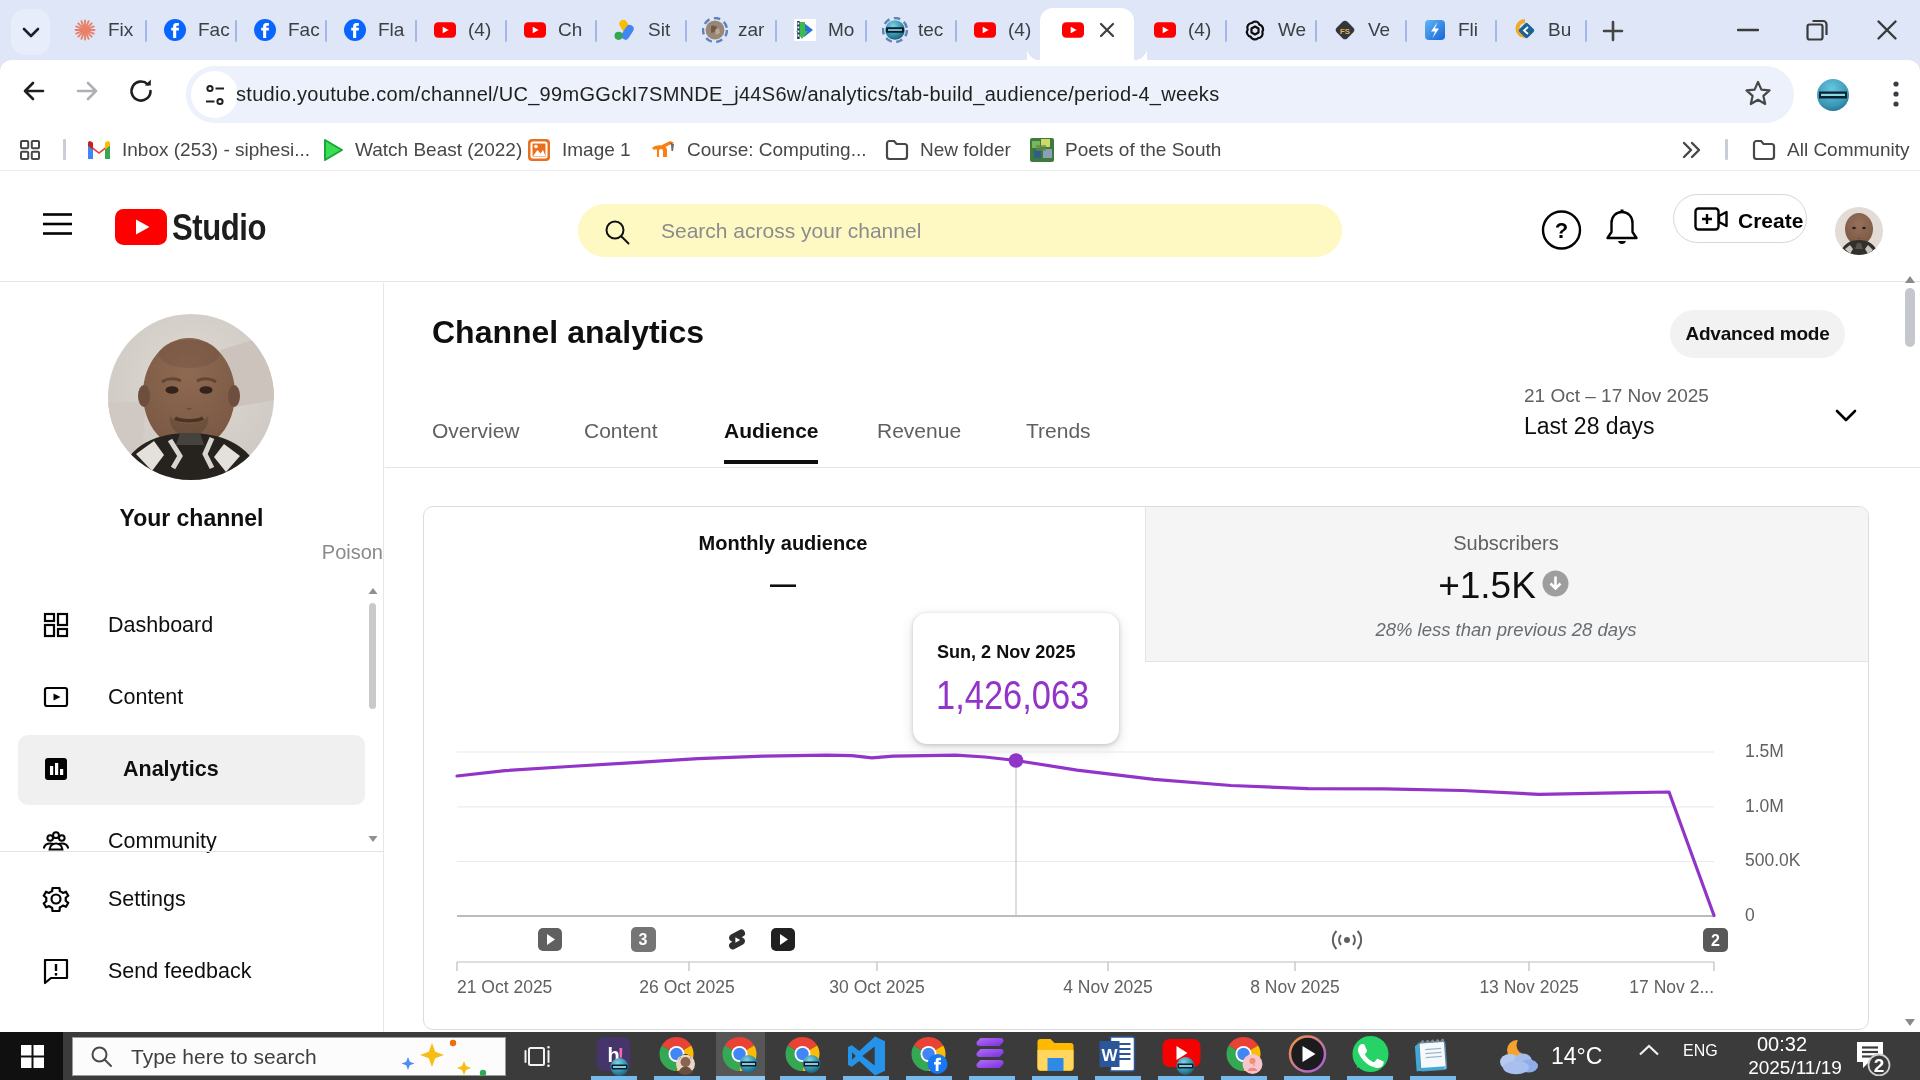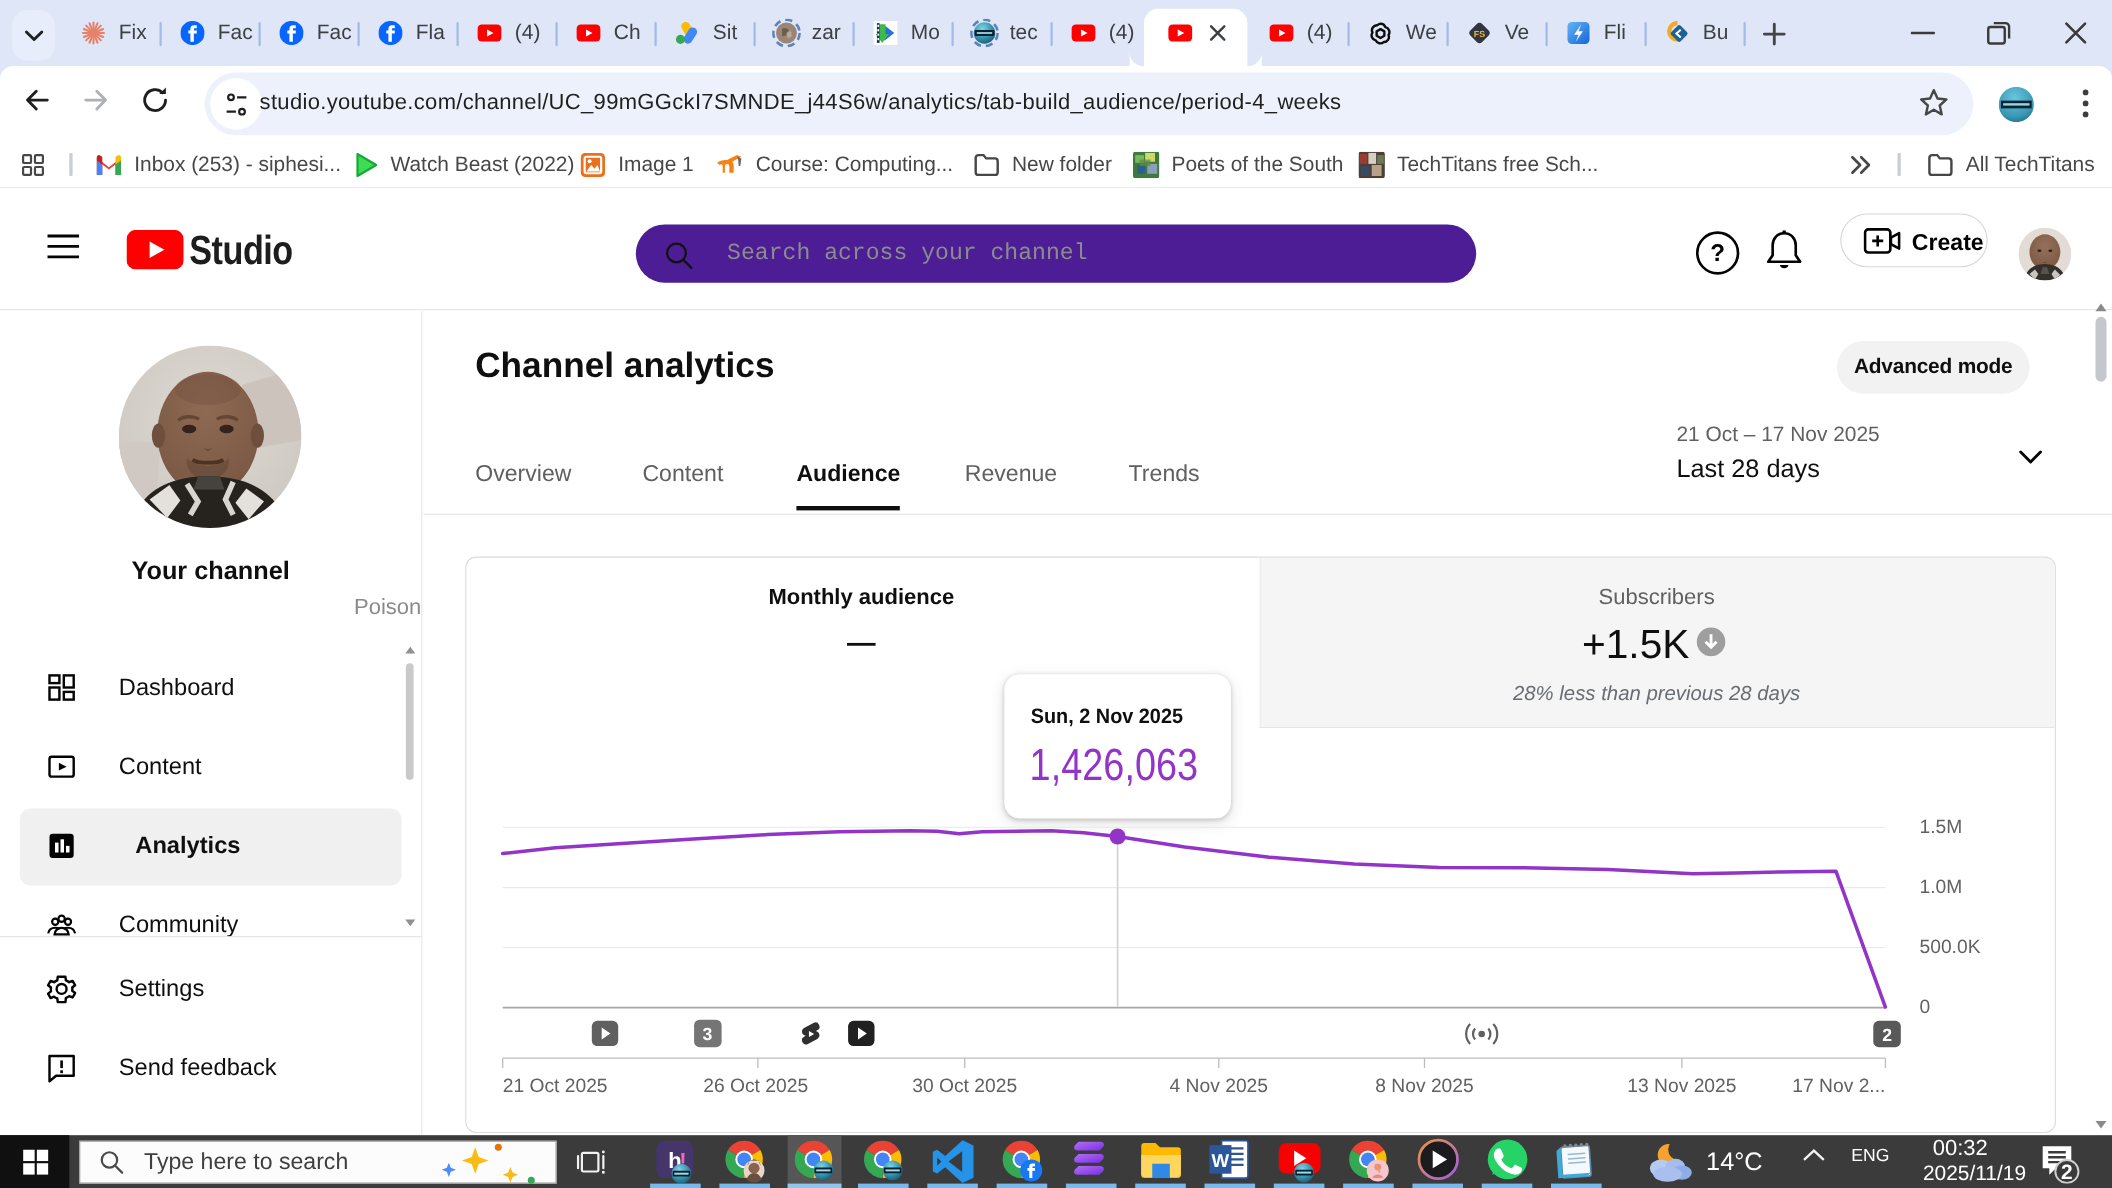--- a/index.html
+++ b/index.html
@@ -23,21 +23,21 @@
 #omnibox { position:absolute; left:186px; top:66px; width:1608px; height:57px; background:#edf1fb; border-radius:29px; }
 #urltext { position:absolute; left:236px; top:94px; transform:translateY(-50%); font-size:20px; color:#1f1f1f; letter-spacing:0.3px; }
 
 
 #bookmarks { position:absolute; left:0; top:129px; width:1920px; height:41px; background:#fff; }
 .bm { position:absolute; top:0; height:41px; display:flex; align-items:center; gap:11px; font-size:19px; color:#474747; white-space:nowrap; }
 
 
 #studio-header { position:absolute; left:0; top:170px; width:1920px; height:112px; background:#fff; border-top:1px solid #ececec; }
 #studio-header:after { content:""; position:absolute; left:0; bottom:0; width:1920px; height:1px; background:#e5e5e5; }
-#searchbar { position:absolute; left:578px; top:33px; width:764px; height:53px; background:#4c1d95; border-radius:27px;font-family:Liberation Mono, monospace; }
+#searchbar { position:absolute; left:578px; top:33px; width:764px; height:53px; background:#fef9c3; border-radius:27px; }
 #searchbar span { position:absolute; left:83px; top:50%; transform:translateY(-50%); font-size:21px; color:#8c8c8c; }
 .hicon { position:absolute; top:50%; transform:translateY(-50%); }
 
 
 #sidebar { position:absolute; left:0; top:283px; width:384px; height:749px; background:#fff; border-right:1px solid #e7e7e7; }
 .menu-item { position:absolute; left:0; width:383px; height:72px; }
 .mi-text { position:absolute; left:108px; top:50%; transform:translateY(-50%); font-size:21.5px; color:#0f0f0f; }
 .mi-icon { position:absolute; left:42px; top:50%; transform:translateY(-50%); width:28px; height:28px; }
 
 
@@ -336,44 +336,33 @@
       <svg width="24" height="24" viewBox="0 0 24 24">
           <rect width="24" height="24" rx="2" fill="#3e7a3e"></rect>
           <rect x="2" y="3" width="8" height="7" fill="#79b65c"></rect>
           <rect x="11" y="1" width="9" height="8" fill="#cfd96a"></rect>
           <rect x="4" y="12" width="7" height="8" fill="#2d5f8a"></rect>
           <rect x="13" y="11" width="9" height="9" fill="#8aa0b8"></rect>
           <rect x="6" y="7" width="10" height="6" fill="#5e8a46" opacity="0.7"></rect>
         </svg>
       <span>Poets of the South</span>
     </div>
-    <div class="bm" style="left:1235px;">
-      <svg width="24" height="24" viewBox="0 0 24 24">
-          <rect width="24" height="24" rx="2" fill="#4a4038"></rect>
-          <rect x="1" y="2" width="7" height="9" fill="#9a3c30"></rect>
-          <rect x="9" y="1" width="7" height="10" fill="#d8cfc2"></rect>
-          <rect x="17" y="3" width="6" height="8" fill="#6a7a52"></rect>
-          <rect x="2" y="13" width="8" height="9" fill="#3a4a62"></rect>
-          <rect x="12" y="12" width="9" height="10" fill="#b8a08a"></rect>
-        </svg>
-      <span>TechTitans free Sch...</span>
-    </div>
 
     <svg class="abs" style="left:1679px; top:9px;" width="24" height="24" viewBox="0 0 24 24">
         <g stroke="#474747" stroke-width="2.4" fill="none" stroke-linecap="round" stroke-linejoin="round">
           <path d="M5 5l7 7-7 7"></path>
           <path d="M13 5l7 7-7 7"></path>
         </g>
       </svg>
     <div class="abs" style="left:1725px; top:10px; width:2.5px; height:21px; background:#c8cdd6; border-radius:1px;"></div>
     <div class="bm" style="left:1752px;">
       <svg width="24" height="22" viewBox="0 0 24 22">
           <path d="M2 4.5A2.5 2.5 0 014.5 2h4.6l2.4 3h8A2.5 2.5 0 0122 7.5v10a2.5 2.5 0 01-2.5 2.5h-15A2.5 2.5 0 012 17.5z" fill="none" stroke="#474747" stroke-width="2.2"></path>
         </svg>
-      <span>All TechTitans</span>
+      <span>All Community</span>
     </div>
   </div>
 
   <div id="studio-header">
     <svg class="abs" style="left:43px; top:41px;" width="29" height="24" viewBox="0 0 29 24">
         <g stroke="#030303" stroke-width="2.6">
           <line x1="0" y1="2.5" x2="29" y2="2.5"></line>
           <line x1="0" y1="12" x2="29" y2="12"></line>
           <line x1="0" y1="21.5" x2="29" y2="21.5"></line>
         </g>

